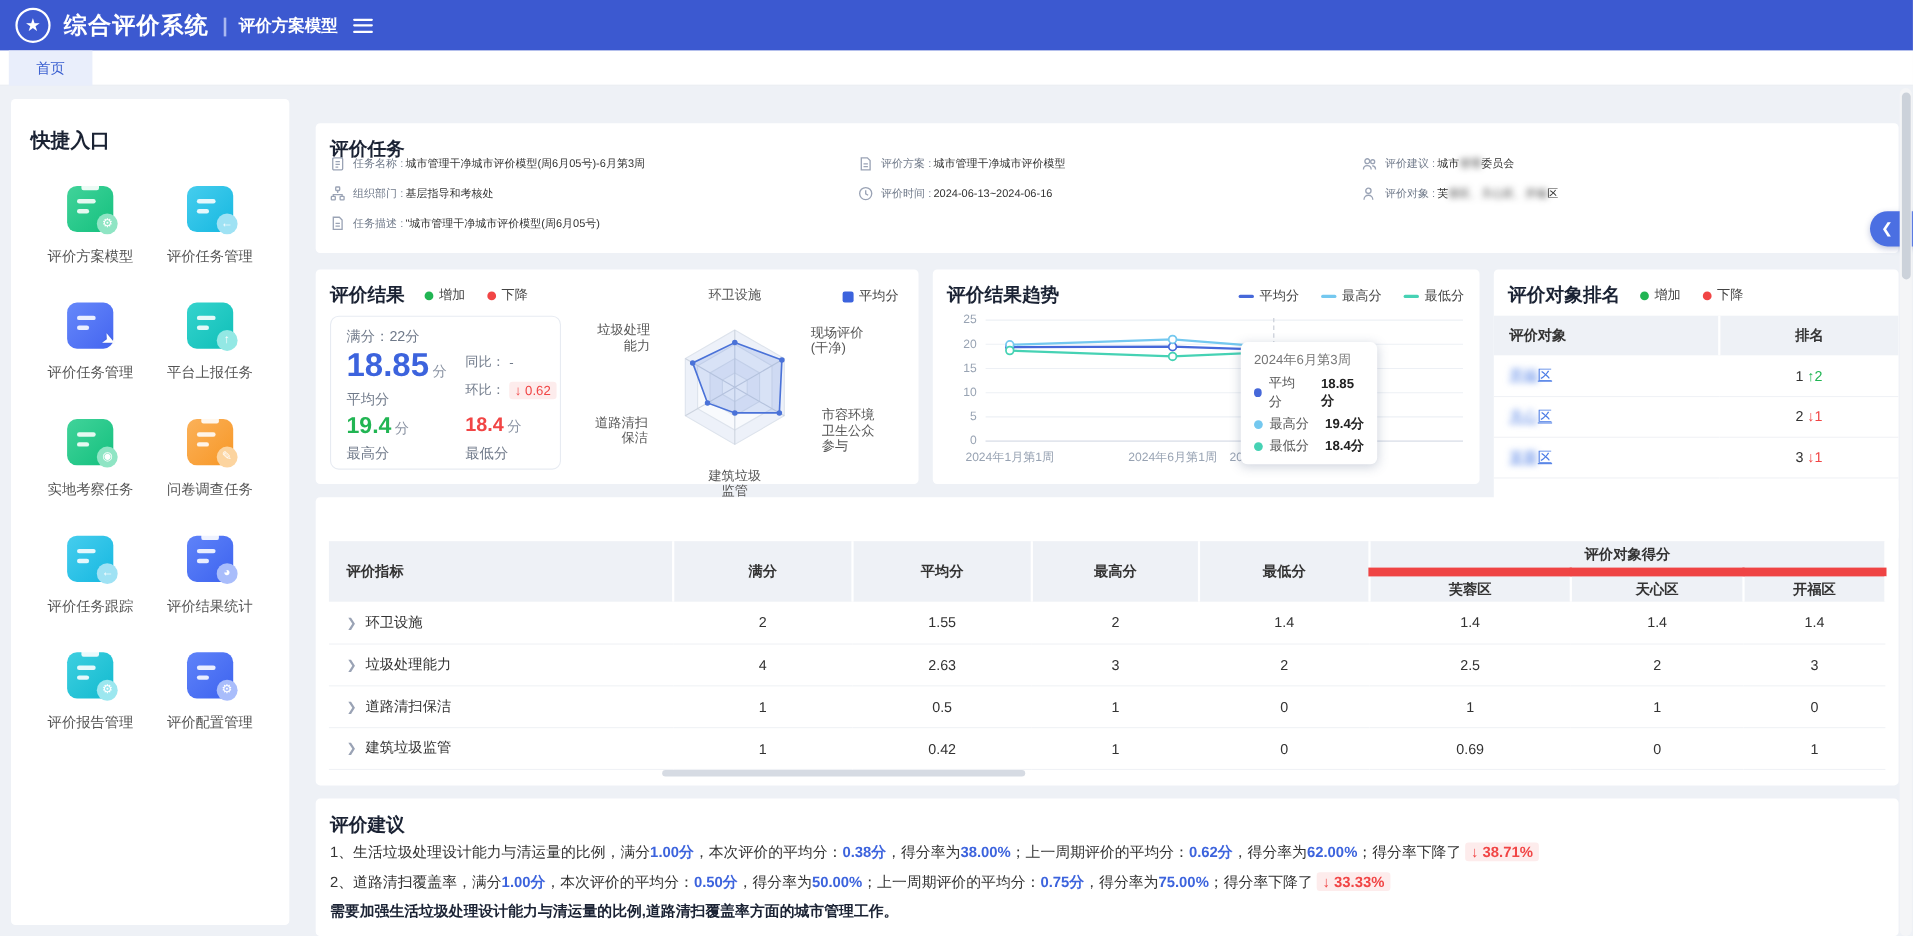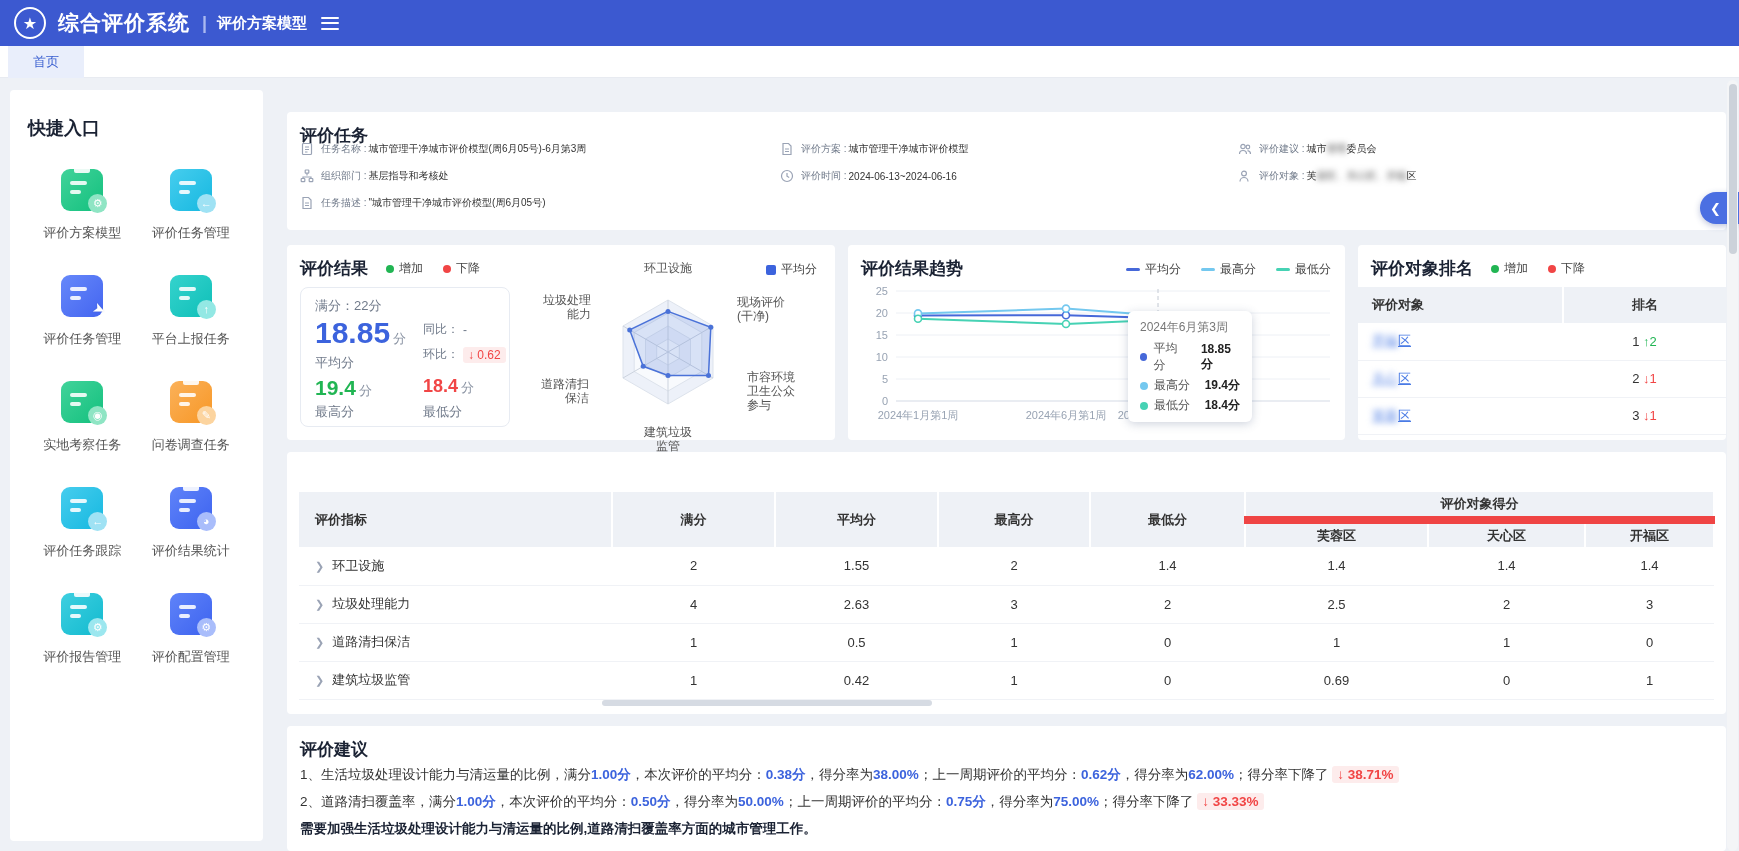--- a/index.html
+++ b/index.html
@@ -411,21 +411,21 @@
           </div>
           <div class="tt-row">
             <span class="dot" style="background: rgb(70, 210, 180);"></span>
             <span>最低分</span>
             <span class="tt-val">18.4分</span>
           </div>
         </div>
     </div>
   </div>
 
-  <div class="card" style="left:1358px; top:245px; width:368px; height:195px; overflow:hidden;">
+  <div class="card" style="left:1358px; top:245px; width:368px; height:247px; overflow:hidden;">
     <div class="hdr" style="position:absolute; left:13px; top:12px;">
       <span class="card-title">评价对象排名</span>
       <span class="legend" id="ranking-legend">
           <span class="lg-item">
             <span class="dot" style="background: rgb(33, 181, 83);"></span>
             <span>增加</span>
           </span>
           <span class="lg-item">
             <span class="dot" style="background: rgb(241, 69, 69);"></span>
             <span>下降</span>

